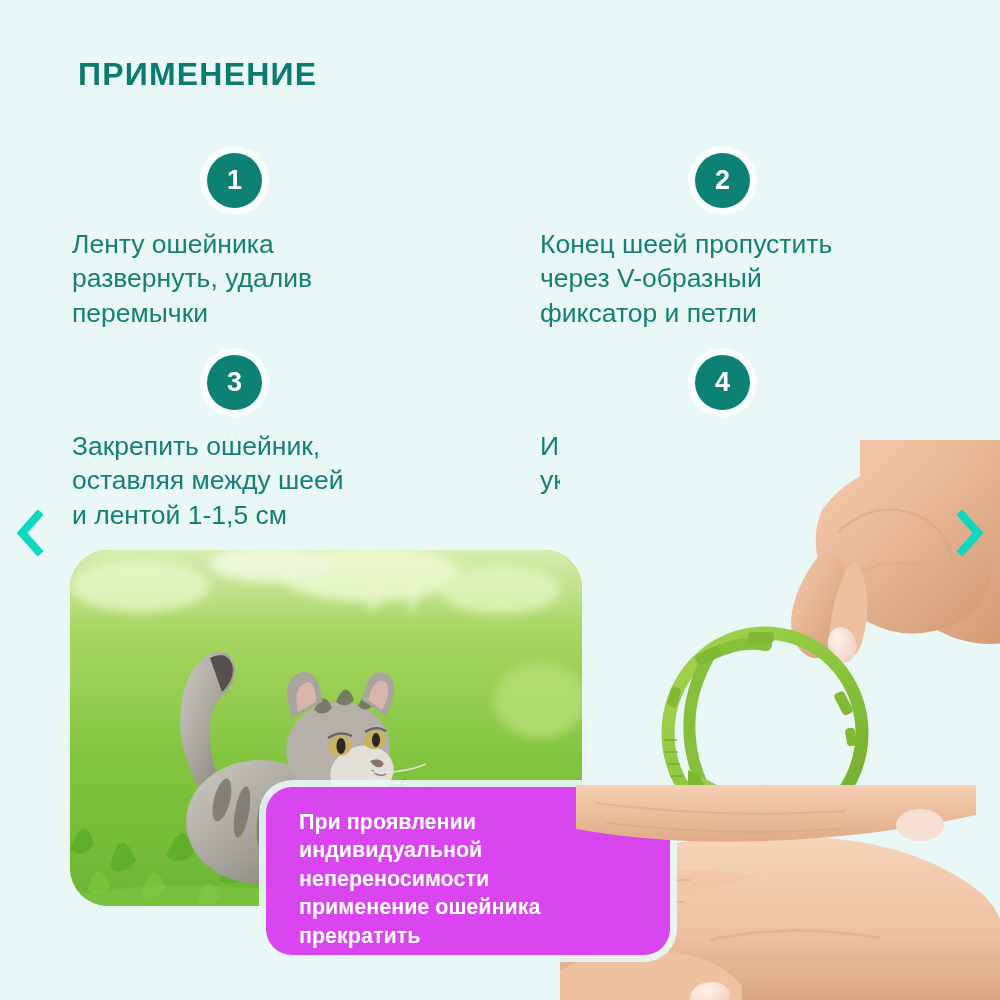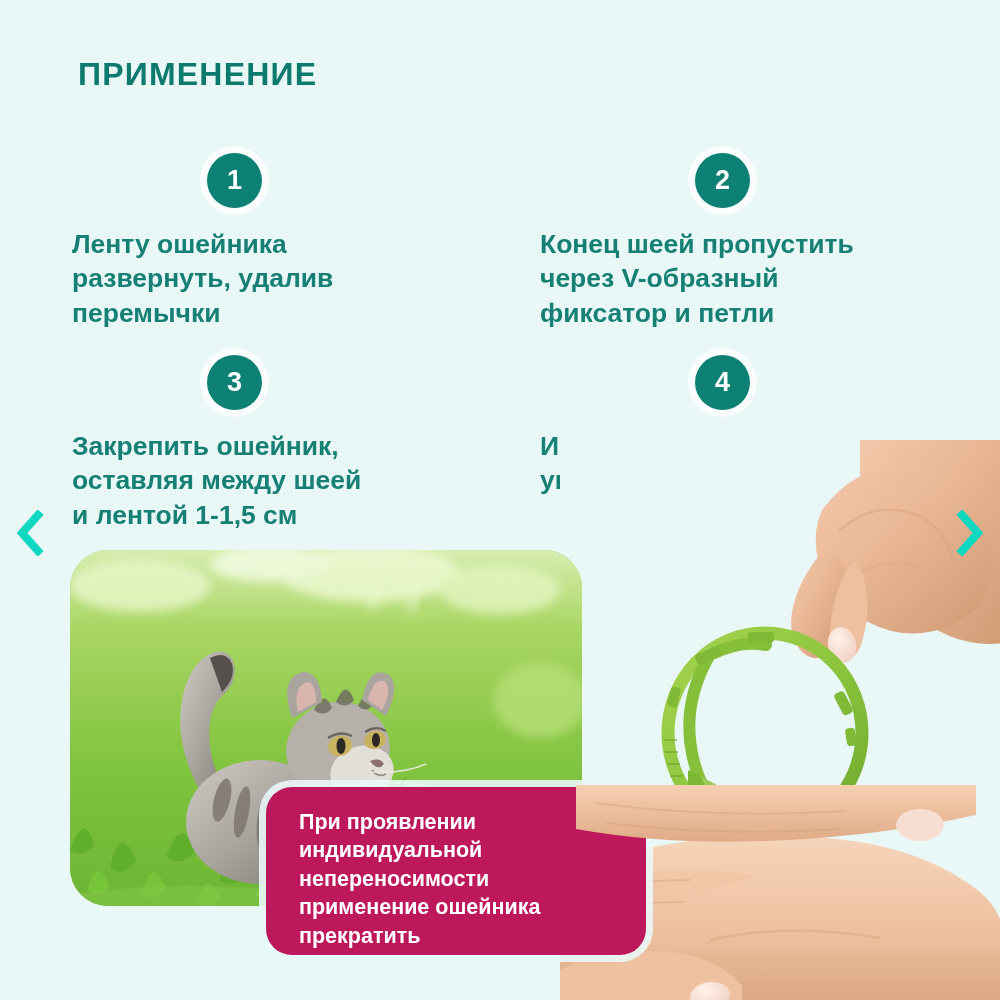--- a/index.html
+++ b/index.html
@@ -49,21 +49,21 @@
     font-weight: bold;
     display: flex;
     align-items: center;
     justify-content: center;
     box-shadow: 0 0 0 7px rgba(255,255,255,0.75);
     box-sizing: border-box;
   }
   .step-text {
     margin-top: 19px;
     font-size: 26.5px;
-    font-weight: bold;
+    font-weight: normal;
     line-height: 1.30;
     color: #168074;
     white-space: pre-line;
   }
 
   #step-1 { left: 72px;  top: 153px; }
   #step-1 .step-badge { margin-left: 135px; }
   #step-2 { left: 540px; top: 153px; }
   #step-2 .step-badge { margin-left: 155px; }
   #step-3 { left: 72px;  top: 355px; }
@@ -93,26 +93,25 @@
     height: 560px;
     overflow: hidden;
   }
   #hands-photo svg { display: block; width: 100%; height: 100%; }
 
   
   #warning-callout {
     position: absolute;
     left: 266px;
     top: 787px;
-    width: 350px;
+    width: 404px;
     height: 168px;
-    background: #be185d;
+    background: #d946ef;
     border-radius: 26px;
     box-shadow: 0 0 0 7px rgba(233,247,247,0.9);
-    padding-left: 30px;
   }
   #warning-text {
     position: absolute;
     left: 33px;
     top: 21px;
     right: 14px;
     color: #ffffff;
     font-size: 21.5px;
     font-weight: bold;
     line-height: 1.32;

